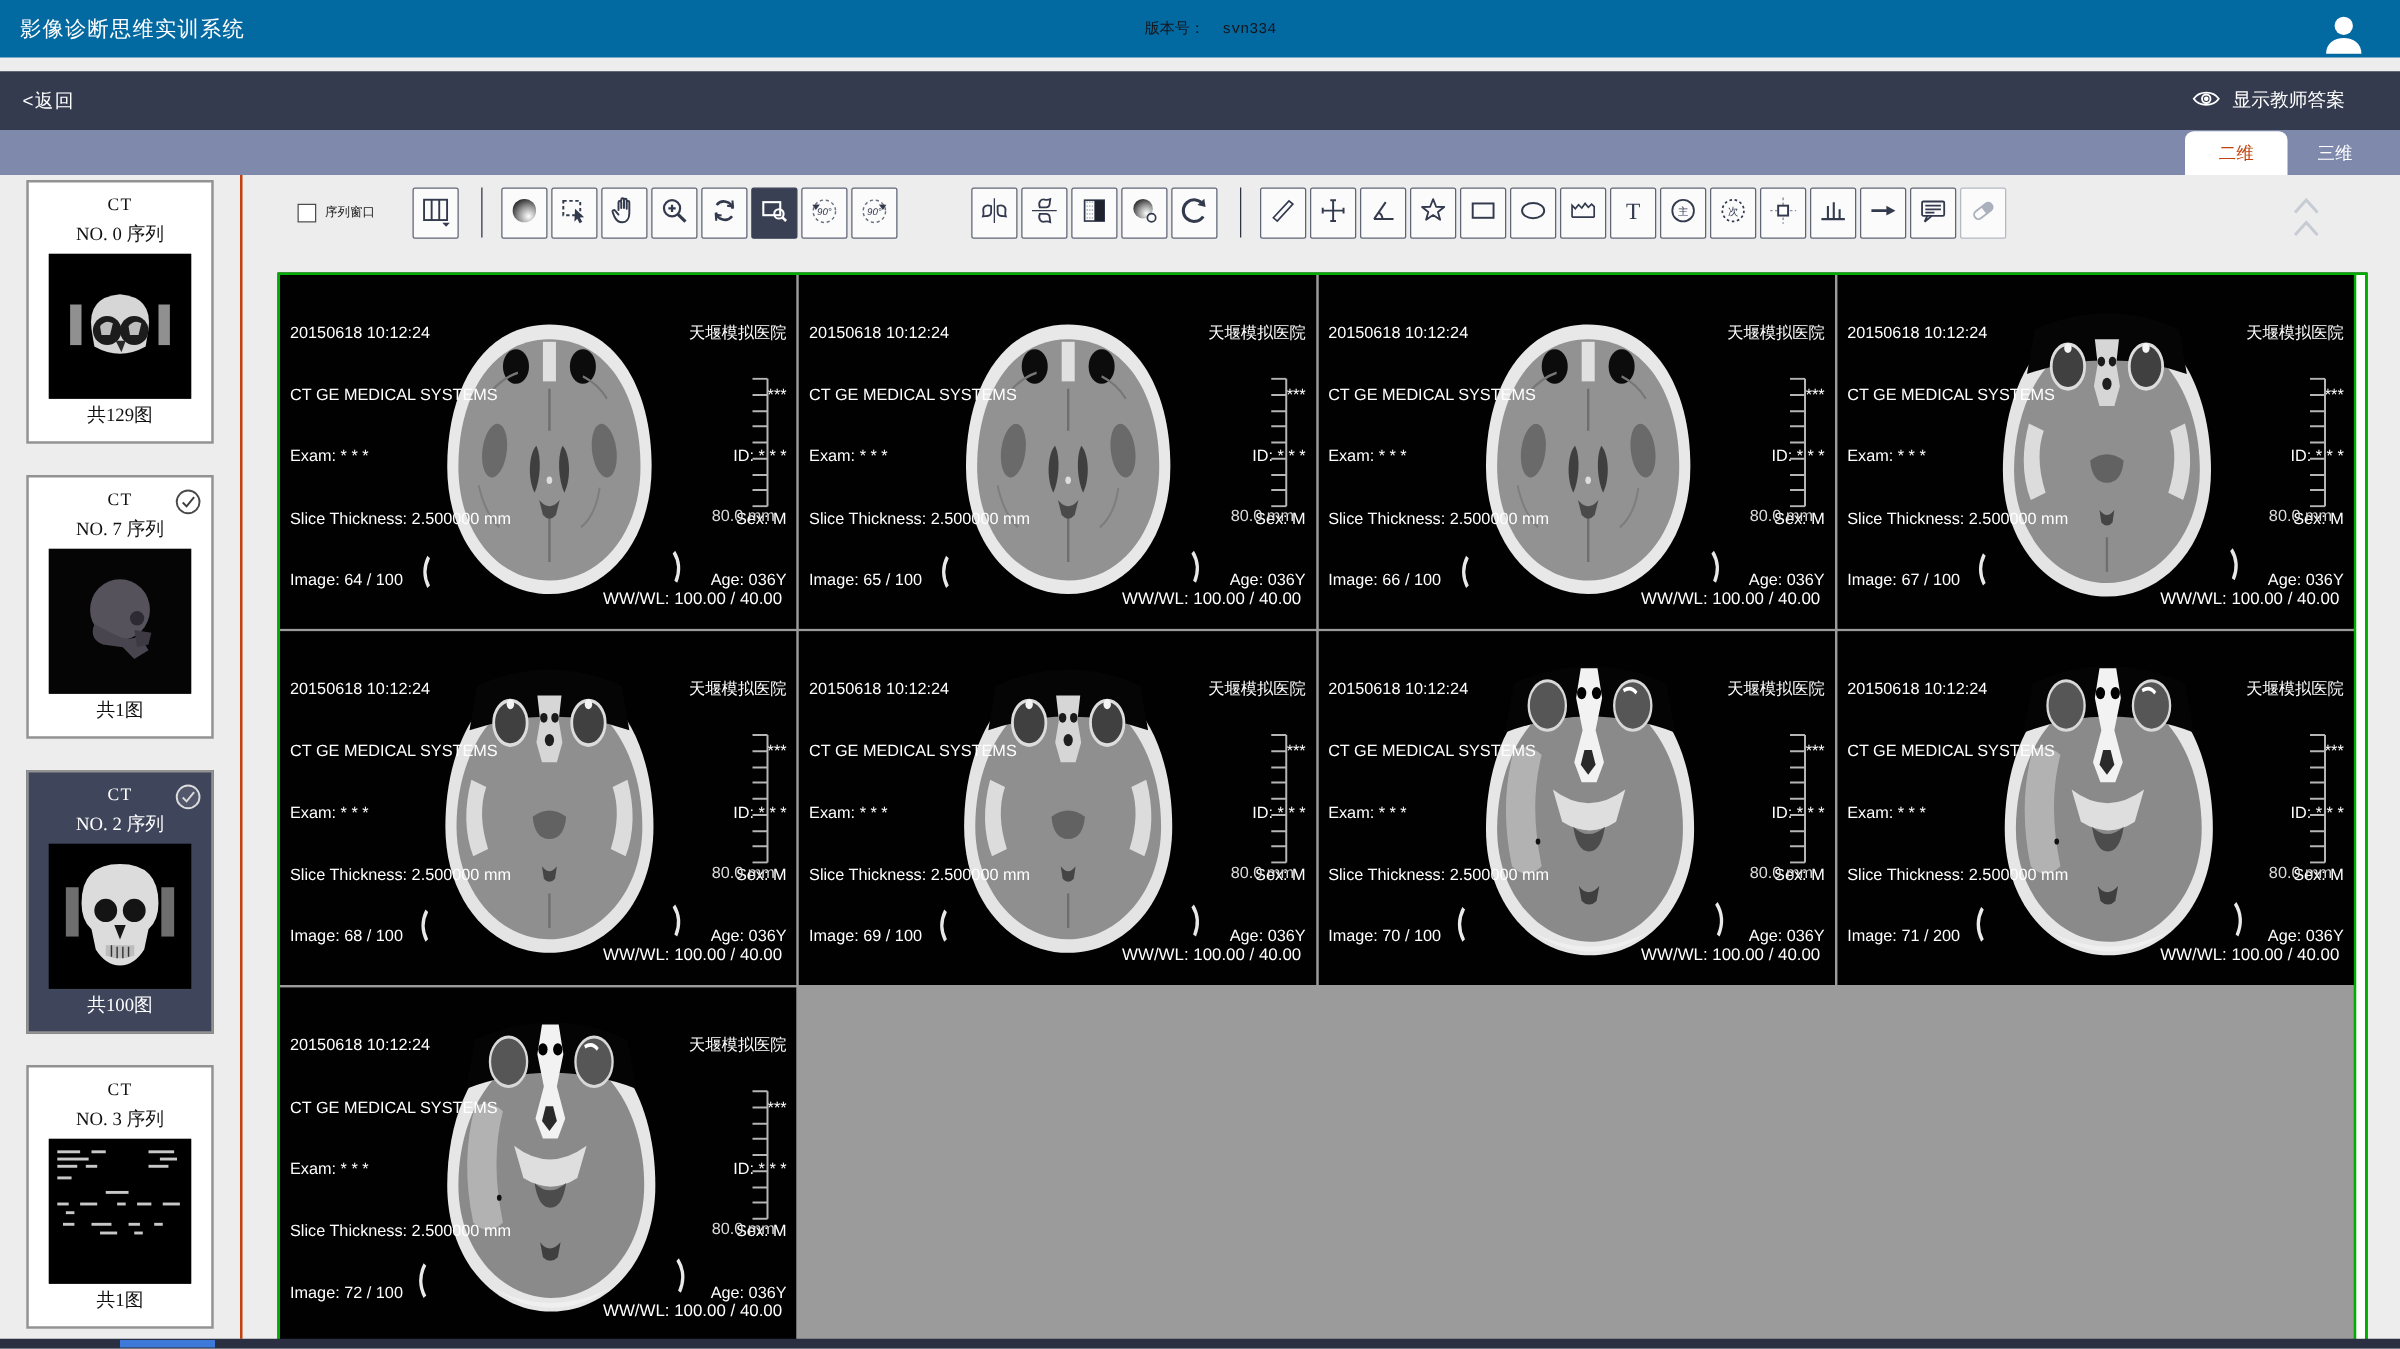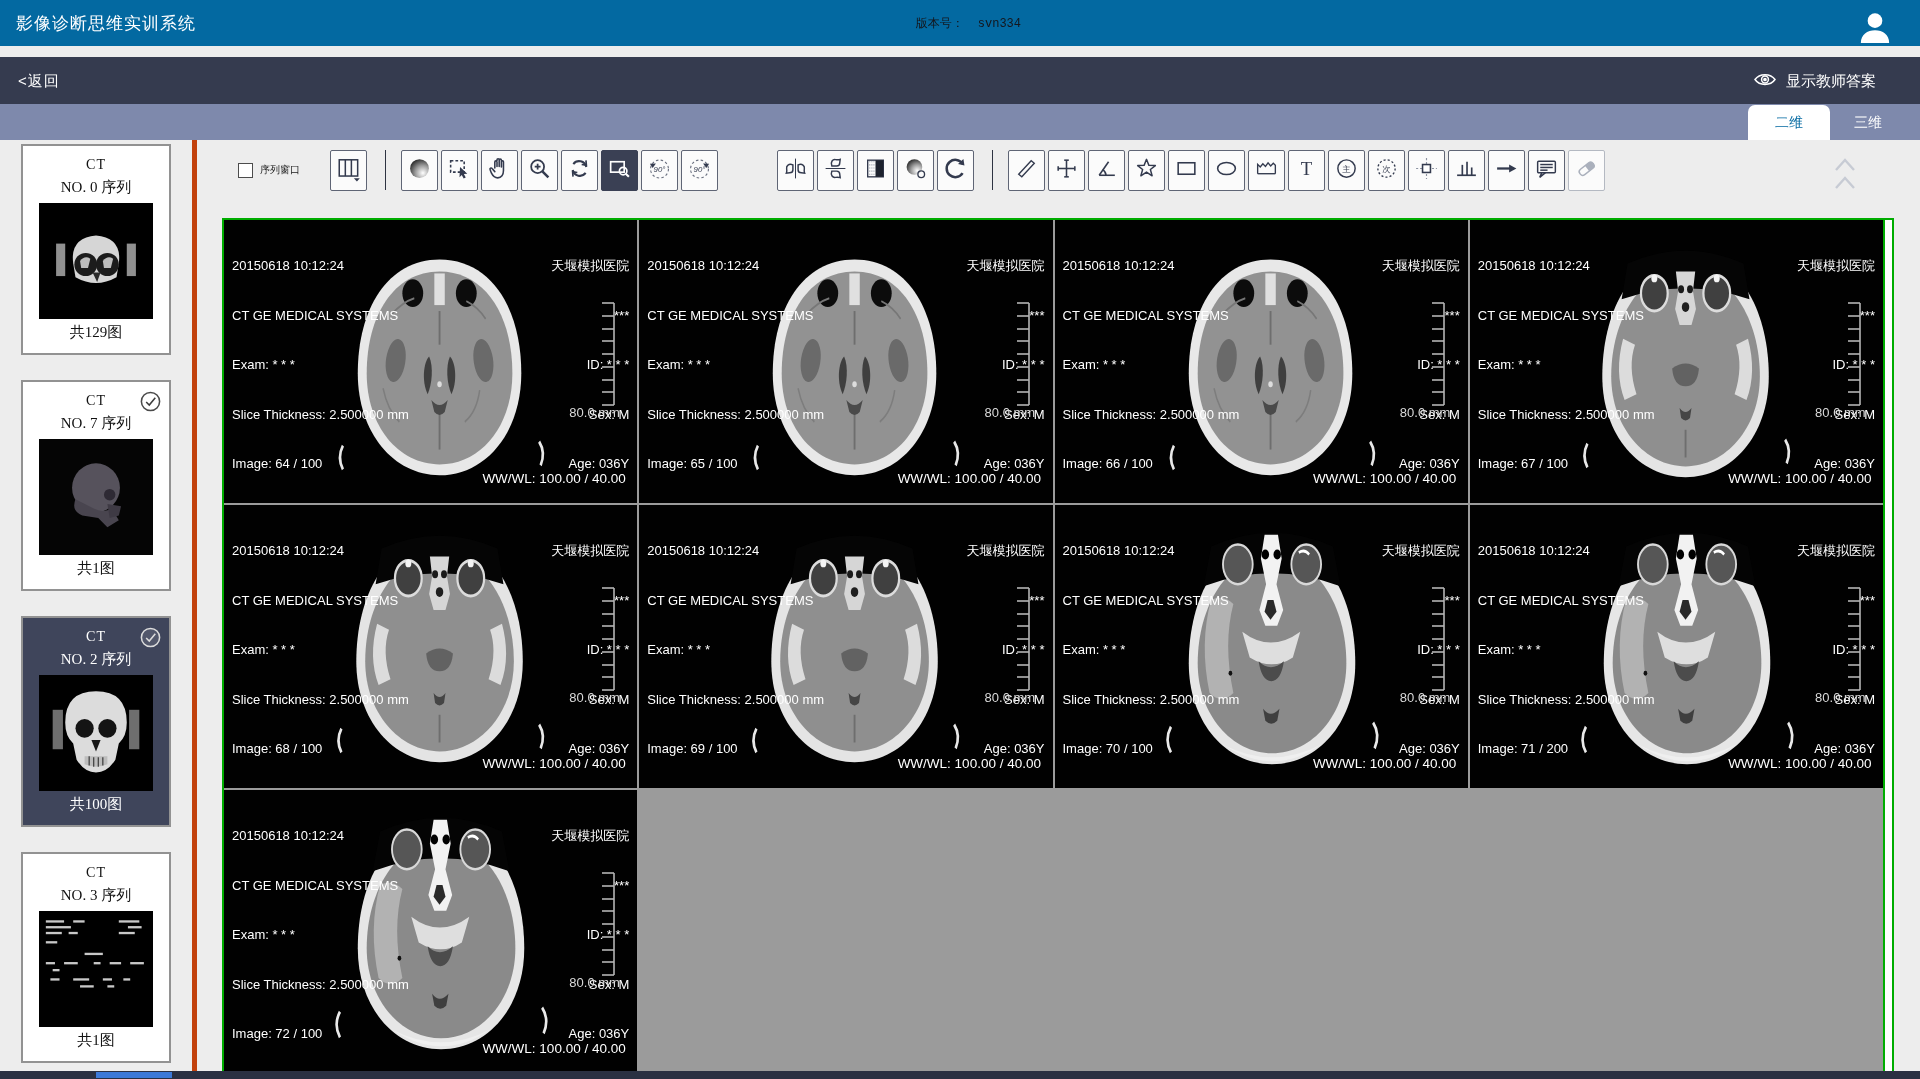--- a/index.html
+++ b/index.html
@@ -9,24 +9,24 @@
   .header{position:absolute;top:0;left:0;right:0;height:46px;background:#0369a1;z-index:5}
   .app-title{position:absolute;left:16px;top:50%;transform:translateY(-50%);color:#fff;font-size:17px;letter-spacing:1px}
   .version{position:absolute;left:50%;top:50%;transform:translate(-42%,-50%);font-size:12px;color:#15161c}
   .version b{font-weight:normal;margin-left:14px;font-family:"Liberation Mono","DejaVu Sans Mono",monospace}
   .user-btn{position:absolute;right:24px;top:8px;width:42px;height:42px;background:none;border:none;cursor:pointer;padding:0}
   .subbar{position:absolute;top:57px;left:0;right:0;height:47px;background:#353b4f;z-index:5}
   .back-btn{position:absolute;left:18px;top:50%;transform:translateY(-50%);color:#fff;font-size:15px;background:none;border:none;cursor:pointer;padding:0;letter-spacing:1px}
   .answer-btn{position:absolute;right:44px;top:50%;transform:translateY(-50%);display:flex;align-items:center;gap:9px;color:#fff;font-size:15px;background:none;border:none;cursor:pointer;padding:0}
   .tabstrip{position:absolute;top:104px;left:0;right:0;height:36px;background:#7e89ac;z-index:5}
   .tab{position:absolute;bottom:0;height:35px;line-height:35px;text-align:center;font-size:14px;cursor:pointer}
-  .tab.active{right:90px;width:82px;background:#fff;color:#0369a1;border-radius:7px 7px 0 0}
+  .tab.active{right:90px;width:82px;background:#fff;color:#c2410c;border-radius:7px 7px 0 0}
   .tab.inactive{right:13px;width:78px;color:#fff}
   
-  .sidebar{position:absolute;left:0;top:140px;bottom:8px;width:192px;background:#ededed;border-right:5px solid #c2410c;overflow:hidden}
+  .sidebar{position:absolute;left:0;top:140px;bottom:8px;width:192px;background:#ededed;border-right:2px solid #c2410c;overflow:hidden}
   .cards{padding-top:4px}
   .card{position:relative;width:146px;height:207px;margin:0 auto 25px;background:#fff;border:2px solid #929292;font-family:"Liberation Serif","DejaVu Serif",serif;color:#111;cursor:pointer}
   .card.selected{background:#3f455b;color:#fff}
   .card .modality{text-align:center;margin-top:11px;font-size:14px;letter-spacing:1px}
   .card .stitle{text-align:center;margin-top:5px;font-size:15px}
   .card .thumb{width:114px;height:116px;margin:6px auto 0;background:#000}
   .card .thumb svg{width:100%;height:100%;display:block}
   .card .count{text-align:center;margin-top:4px;font-size:15px}
   .chk{position:absolute;top:8px;right:7px;width:23px;height:23px}
   .chk .ckc{stroke:#4a4a4a;fill:rgba(255,255,255,.1)}

